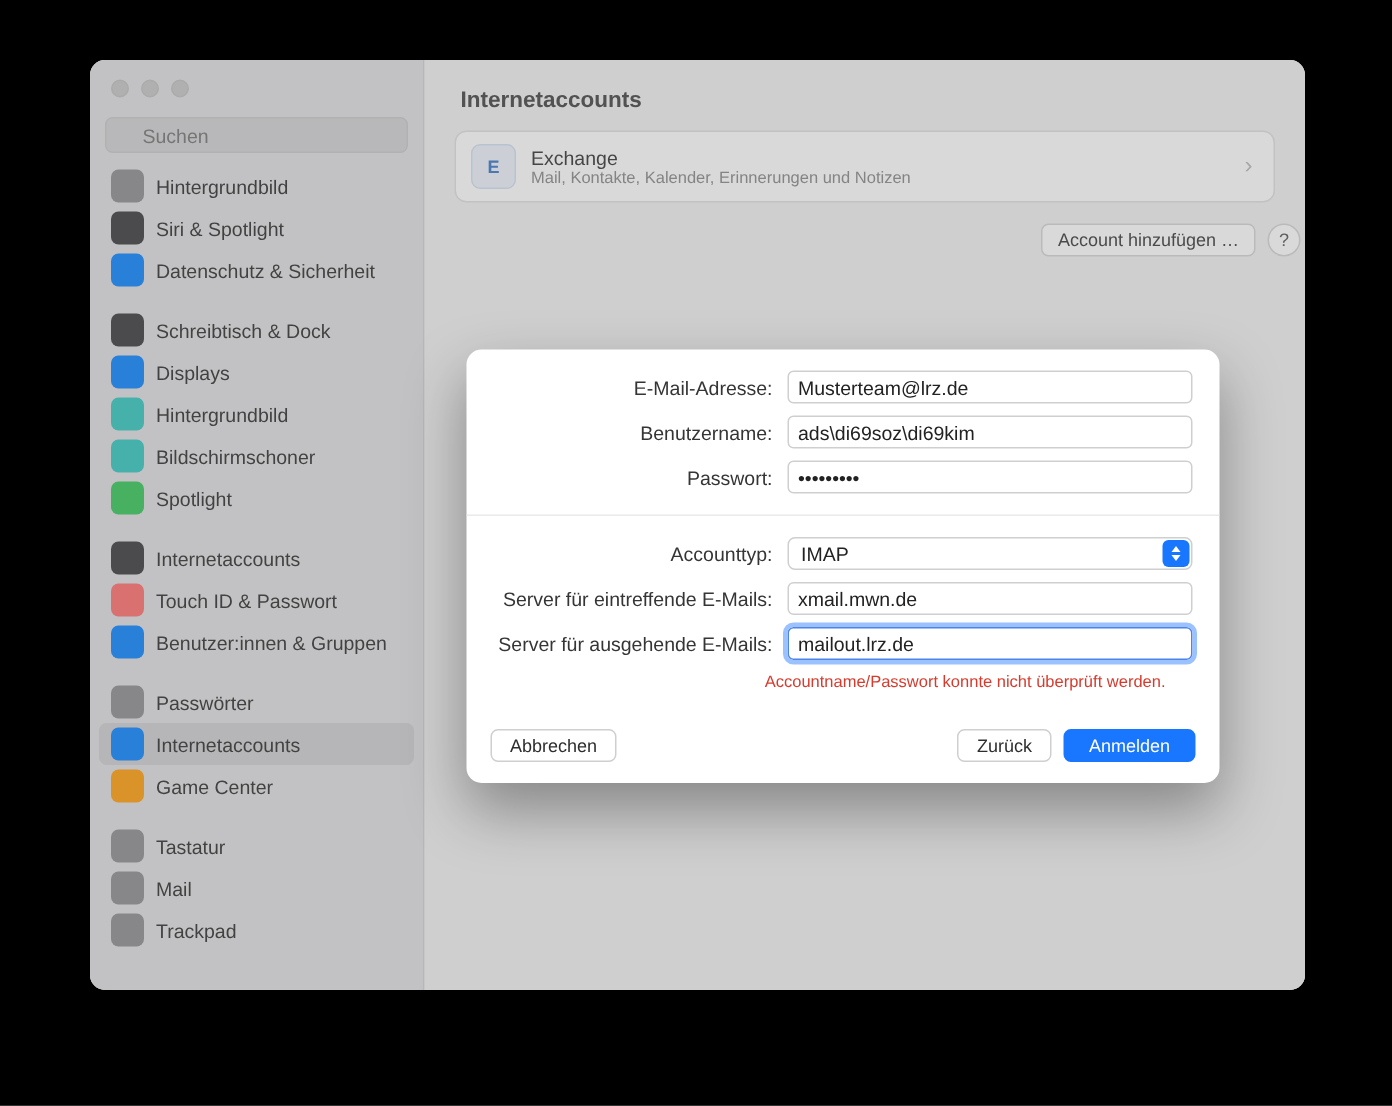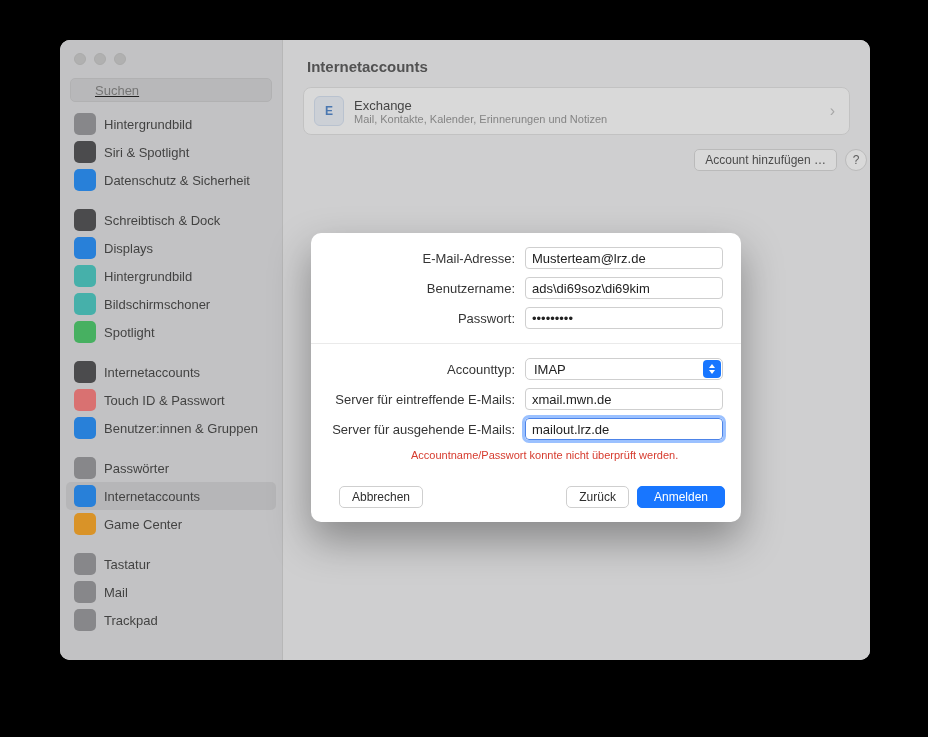--- a/index.html
+++ b/index.html
@@ -13,23 +13,22 @@
   }
 
   
   .sidebar { width: 223px; background: #e0e0e2; border-right: 1px solid #d0d0d0; display: flex; flex-direction: column; }
   .titlebar { height: 38px; display: flex; align-items: center; padding-left: 14px; gap: 8px; }
   .tl-btn { width: 12px; height: 12px; border-radius: 50%; background: #c7c7c7; border: 1px solid #bfbfbf; }
   .search-wrap { padding: 0 10px 8px 10px; }
   .search {
     width: 100%; height: 24px; border-radius: 5px; background: #d2d2d4;
     border: 1px solid #c8c8ca; padding: 0 8px 0 24px;
-    color: #000000; font-size: 13px;
+    color: #701a75; font-size: 13px;
     position: relative;
-    text-decoration: underline;
   }
   .search-icon {
     position: absolute; left: 18px; margin-top: 4px; width: 14px; height: 14px;
   }
   .sidelist { flex: 1; overflow: hidden; padding: 0 6px; }
   .side-item {
     height: 28px; display: flex; align-items: center; gap: 8px;
     padding: 0 8px; border-radius: 5px; color: #2e2e2e; font-size: 13px;
     white-space: nowrap; overflow: hidden; text-overflow: ellipsis;
   }
@@ -66,21 +65,21 @@
   }
 
   
   .dim-overlay {
     position: absolute; inset: 0; background: rgba(120,120,120,0.28);
     pointer-events: none;
   }
 
   
   .dialog {
-    position: absolute; left: 251px; top: 193px; width: 430px;
+    position: absolute; left: 251px; top: 193px; width: 502px;
     background: #fff; border-radius: 10px; box-shadow: 0 18px 40px rgba(0,0,0,.35);
     overflow: hidden;
   }
   .dlg-section { padding: 14px 18px 14px 18px; }
   .dlg-sep { border-top: 1px solid #eaeaea; }
   .form-row { display: flex; align-items: center; margin-bottom: 8px; }
   .form-row:last-child { margin-bottom: 0; }
   .form-label { flex: 0 0 196px; text-align: right; padding-right: 10px; font-size: 13px; color: #353535; }
   .form-field { flex: 1; }
   .txt {
@@ -97,30 +96,30 @@
     position: absolute; right: 1px; top: 1px; bottom: 1px; width: 18px;
     background: #1876ff; border-radius: 4px; display: flex; flex-direction: column;
     align-items: center; justify-content: center; gap: 0;
   }
   .select-handle::before, .select-handle::after {
     content: ""; width: 0; height: 0; border-left: 3px solid transparent; border-right: 3px solid transparent;
   }
   .select-handle::before { border-bottom: 4px solid #fff; margin-bottom: 1px; }
   .select-handle::after  { border-top: 4px solid #fff; margin-top: 1px; }
 
-  .err-msg { font-size: 11px; color: #d63b2e; margin: 6px 18px 0 82px; line-height: 1.3; }
+  .err-msg { font-size: 11px; color: #d63b2e; margin: 6px 18px 0 82px; line-height: 1.3; text-align: right; }
 
   .btn-row { display: flex; align-items: center; padding: 10px 16px 14px 16px; }
   .spacer { flex: 1; }
   .btn {
     height: 22px; border-radius: 5px; border: 1px solid #cfcfcf; background: #fff;
     padding: 0 12px; font-size: 12px; color: #2e2e2e; display: inline-flex; align-items: center;
     margin-left: 8px;
   }
-  .btn:first-child { margin-left: 12px; }
+  .btn:first-child { margin-left: 0; }
   .btn.primary { background: #1876ff; border-color: #1876ff; color: #fff; padding: 0 16px; }
 
   
 </style>
 </head>
 <body>
 
 <div class="window">
 
   <div class="sidebar">

